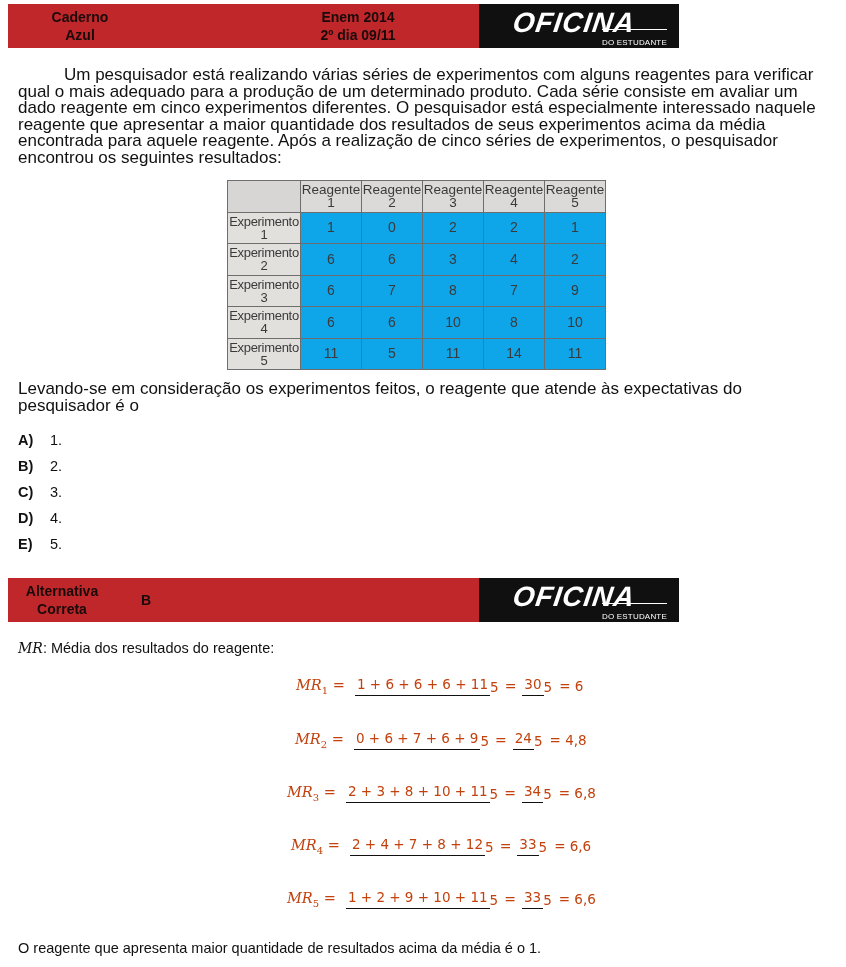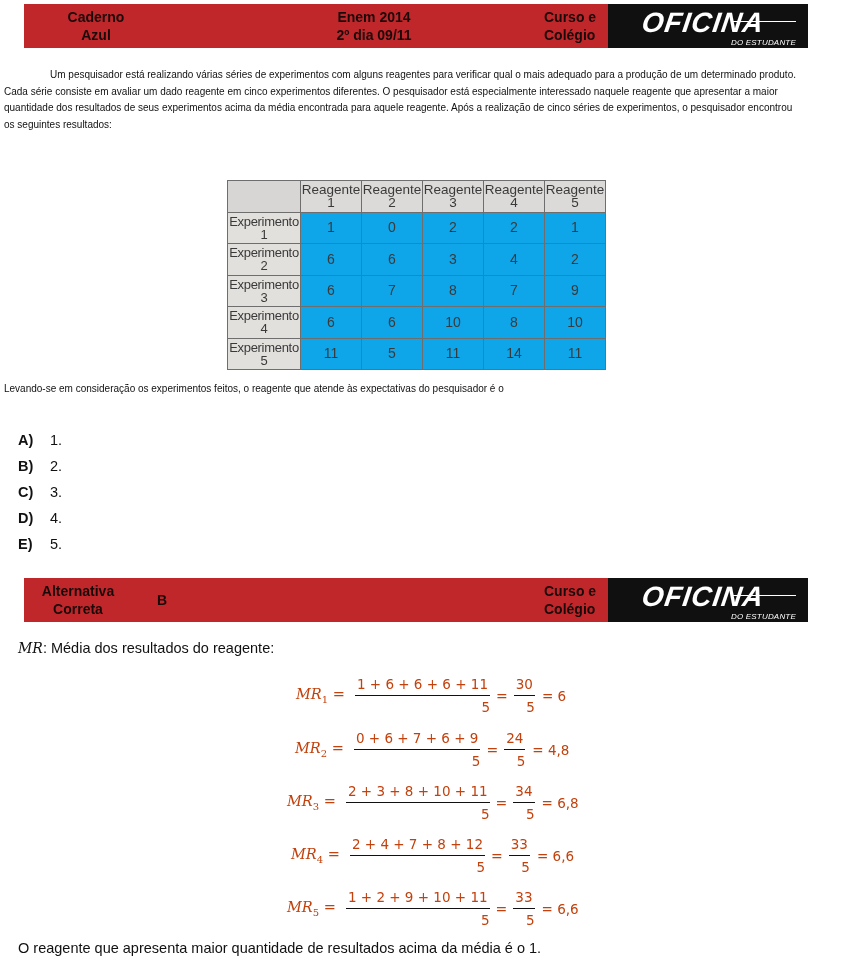--- a/index.html
+++ b/index.html
@@ -1,32 +1,32 @@
 <!DOCTYPE html>
 <html><head>
 <meta charset="utf-8">
 <style>
   html, body { margin: 0; padding: 0; background: #ffffff; }
   body { width: 846px; height: 967px; position: relative; overflow: hidden;
          font-family: "Liberation Sans", sans-serif; color: #111; }
 
-  .banner { position: absolute; left: 24px; width: 784px; height: 44px;
+  .banner { position: absolute; left: 8px; width: 671px; height: 44px;
             background: #c0272b; }
   .banner .cell { position: absolute; text-align: center; font-weight: bold;
                   font-size: 14px; line-height: 18px; color: #1a0a0a; }
   .logo { position: absolute; right: 0; top: 0; width: 200px; height: 100%;
           background: #101010; }
   .logo .brand { position: absolute; left: 0; top: 3px; width: 190px; text-align: center;
                  font-style: italic; font-weight: 900; font-size: 28px; letter-spacing: 1px;
                  color: #ffffff; font-family: "Liberation Sans", sans-serif;
                  transform: skewX(-8deg); }
-  .logo .sub { position: absolute; right: 12px; bottom: 1px; font-size: 8px; font-style: italic;
-               color: #ffffff; border-top: 1px solid #fff; padding-top: 16px; letter-spacing: 0.2px; }
-
-  .para { position: absolute; left: 4px; width: 800px; font-size: 10px; line-height: 16.5px;
+  .logo .sub { position: absolute; right: 12px; bottom: 1px; font-size: 8px; 
+               color: #ffffff; border-top: 1px solid #fff; padding-top: 8px; letter-spacing: 0.2px; }
+
+  .para { position: absolute; left: 18px; width: 800px; font-size: 17px; line-height: 16.5px;
           color: #111; }
   .para .indent { display: inline-block; width: 46px; }
 
   .table-wrap { position: absolute; left: 227px; top: 180px; width: 379px; height: 190px;
                 background: #0ea5e9; }
   table.data { border-collapse: collapse; width: 100%; height: 100%;
                font-family: "Liberation Sans", sans-serif; font-size: 13.5px; color: #3a3a3a; }
   table.data td, table.data th { border: 1.5px solid #6e6e6e; text-align: center;
                                  font-weight: normal; padding: 0; line-height: 13px; }
   table.data th { background: #dcdad8; }
@@ -38,21 +38,21 @@
   .opt { height: 26px; font-size: 14.5px; line-height: 18px; }
   .opt .letter { font-weight: bold; display: inline-block; width: 32px; }
 
   .mr-label { position: absolute; left: 18px; top: 640px; font-size: 14.5px; }
   .mr-label i { font-family: "DejaVu Serif", serif; font-size: 14px; }
 
   .eq { position: absolute; display: flex; align-items: center;
         font-family: "DejaVu Serif", serif; font-size: 14.5px; color: #c2410c; }
   .eq .lhs { font-style: italic; margin-right: 6px; }
   .eq .lhs sub { font-size: 10px; font-style: normal; }
-  .frac { display: inline-flex; flex-direction: column; align-items: flex-end; margin: 0 4px; }
+  .frac { display: inline-flex; flex-direction: row; align-items: flex-start; margin: 0 4px; }
   .frac .num { padding: 0 2px 3px 2px; border-bottom: 1.3px solid #111; font-family: "DejaVu Sans", sans-serif; font-size: 13.5px; }
   .frac .den { padding-top: 3px; font-family: "DejaVu Sans", sans-serif; font-size: 13.5px; }
   .eq .op { margin: 0 2px; font-family: "DejaVu Sans", sans-serif; font-size: 14px; }
   .eq .res { font-family: "DejaVu Sans", sans-serif; font-size: 13.5px; margin-left: 3px; }
 
   .conclusion { position: absolute; left: 18px; top: 940px; font-size: 14.5px; }
 </style>
 </head>
 <body>
 

